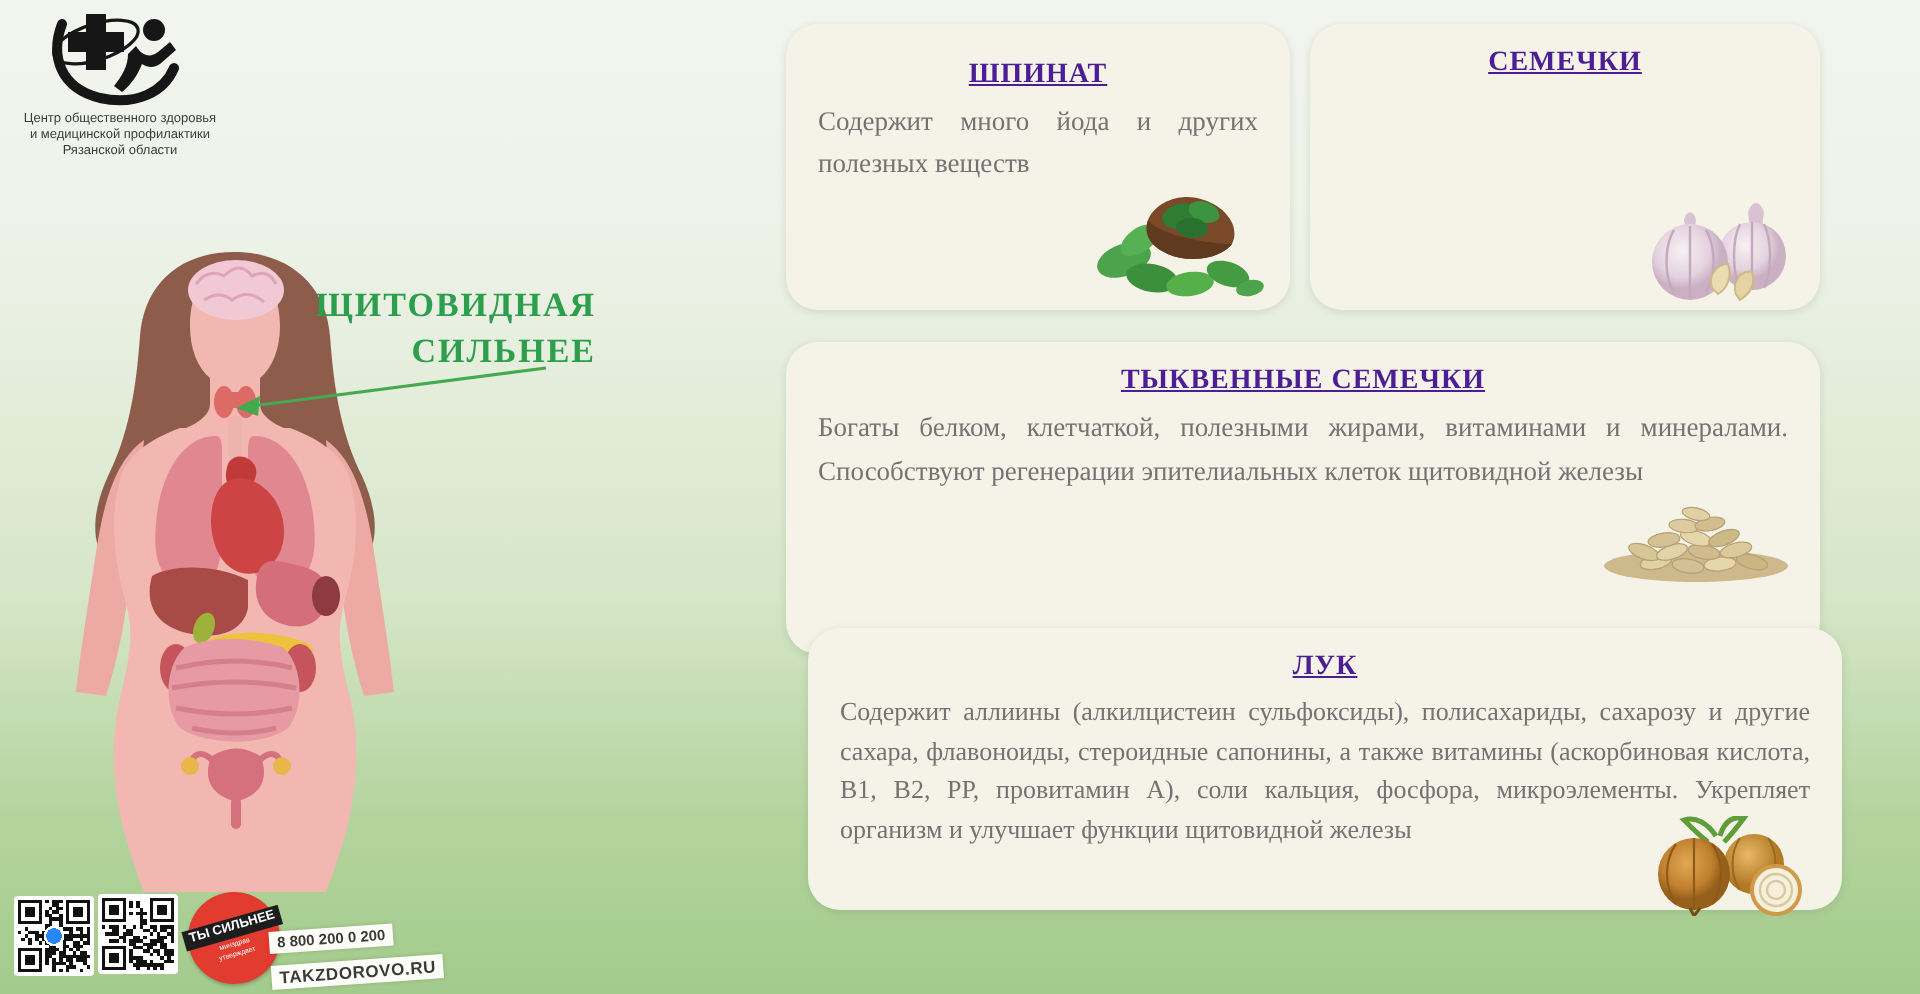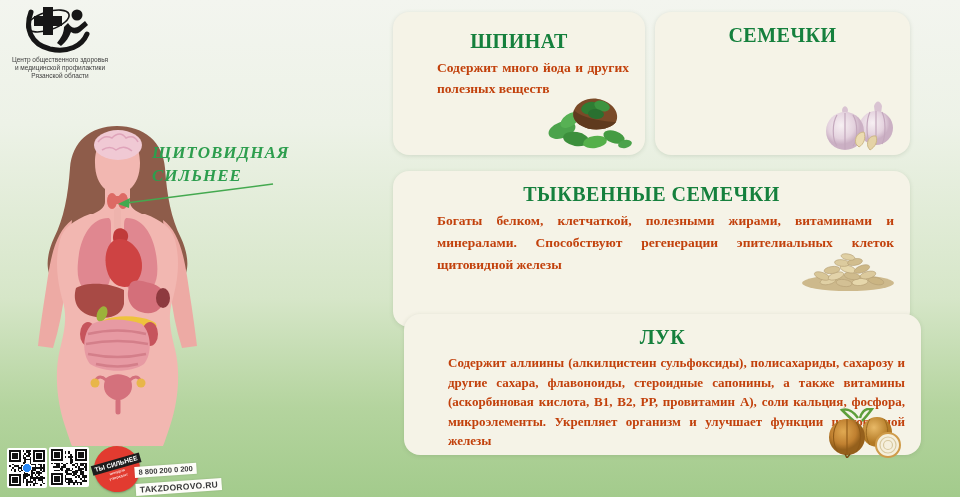--- a/index.html
+++ b/index.html
@@ -6,32 +6,32 @@
   body{width:960px;height:497px;overflow:hidden;font-family:"Liberation Serif","DejaVu Serif",serif;}
   .poster{position:relative;width:960px;height:497px;
     background:linear-gradient(180deg,#f3f5ef 0%,#edf2e7 25%,#d6e6c8 60%,#b4d49e 82%,#a3cb8c 100%);}
 
   
   .logo{position:absolute;left:0;top:4px;width:120px;text-align:center;}
   .logo svg{display:block;margin:0 auto;}
   .logo-lines{font-family:"Liberation Sans","DejaVu Sans",sans-serif;font-size:6.5px;line-height:8px;color:#3c3c3c;margin-top:2px;}
 
   
-  .anatomy-label{position:absolute;left:152px;top:141px;width:146px;text-align:left;
-    color:#2d9e4e;font-weight:bold;font-size:17px;line-height:23px;letter-spacing:1px;font-style:italic;}
+  .anatomy-label{position:absolute;left:152px;top:141px;width:146px;text-align:right;
+    color:#2d9e4e;font-weight:bold;font-size:17px;line-height:23px;letter-spacing:1px;}
   .pointer-arrow{position:absolute;left:108px;top:176px;}
 
   
   .figure{position:absolute;left:10px;top:126px;}
 
   
   .card{position:absolute;background:#f5f3e7;border-radius:16px;box-shadow:0 1px 4px rgba(90,110,80,.18);
     padding:12px 16px 0 16px;box-sizing:border-box;}
-  .card-title{color:#15803d;font-weight:bold;font-size:20px;text-align:center;letter-spacing:.5px;margin-bottom:4px;}
-  .card-text{color:#c2410c;font-weight:bold;font-size:13.5px;line-height:21px;text-align:justify;margin-left:28px;}
+  .card-title{color:#4c1d95;font-weight:bold;font-size:14px;text-align:center;letter-spacing:.5px;margin-bottom:4px;text-decoration:underline;}
+  .card-text{color:#737373;font-weight:normal;font-size:13.5px;line-height:21px;text-align:justify;}
   #card-spinach{left:393px;top:12px;width:252px;height:143px;padding-top:18px;}
   #card-garlic{left:655px;top:12px;width:255px;height:143px;}
   #card-seeds{left:393px;top:171px;width:517px;height:156px;}
   #card-onion{left:404px;top:314px;width:517px;height:141px;}
   #card-seeds .card-text{line-height:22px;}
   #card-onion .card-text{line-height:19.5px;font-size:13px;}
   .food{position:absolute;}
 
   
   .qr{position:absolute;width:40px;height:40px;background:#fff;border-radius:2px;padding:2px;box-sizing:border-box;}

